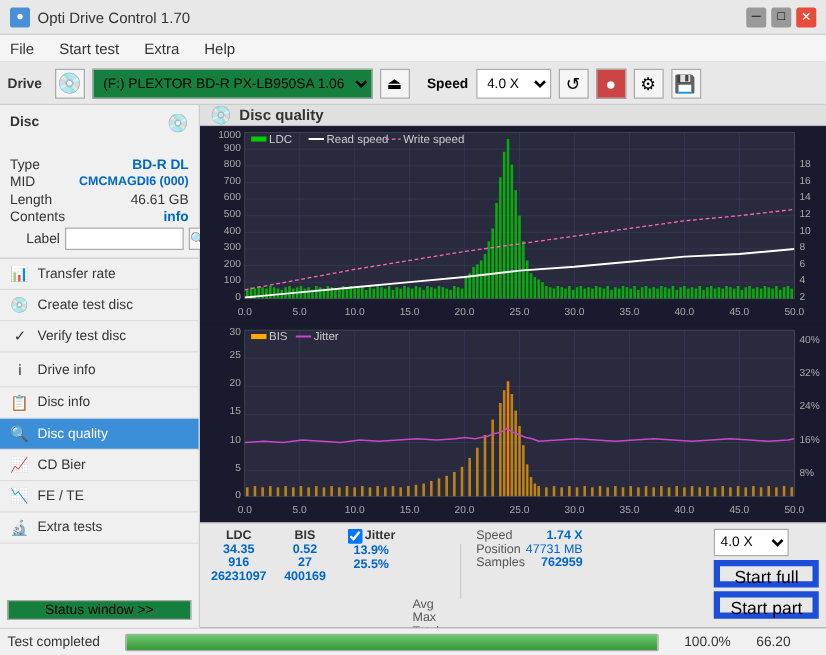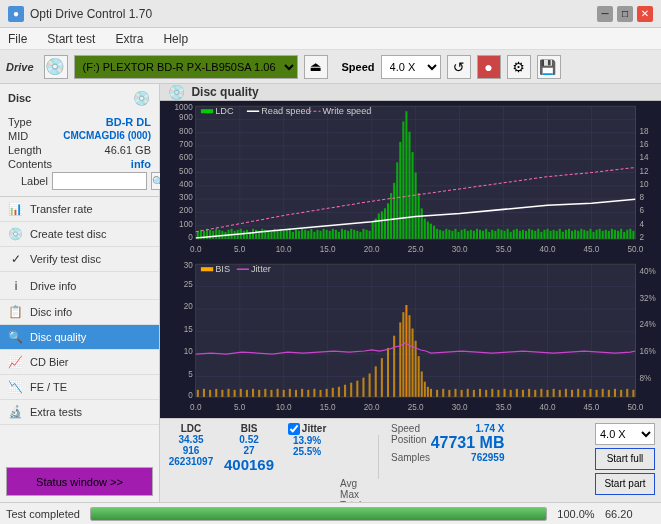--- a/index.html
+++ b/index.html
@@ -15,63 +15,63 @@
     .title-btn.close { background: #e74c3c; color: white; }
     .title-btn.minimize { background: #999; }
     .title-btn.maximize { background: #999; }
 
     
     .menu-bar { background: #f5f5f5; height: 22px; display: flex; align-items: center; padding: 0 4px; border-bottom: 1px solid #ddd; gap: 12px; }
     .menu-item { font-size: 12px; color: #333; cursor: pointer; padding: 2px 4px; }
 
     
     .toolbar { background: #e8e8e8; height: 34px; display: flex; align-items: center; padding: 0 6px; border-bottom: 1px solid #ccc; gap: 6px; }
-    .toolbar-label { font-size: 11px; color: #333; font-weight: bold; margin-right: 4px; font-style: italic; }
-    .drive-select { height: 24px; font-size: 11px; border: 1px solid #aaa; background: #4d7c0f; padding: 0 4px; min-width: 220px; }
+    .toolbar-label { font-size: 11px; color: #333; font-weight: bold; margin-right: 4px; }
+    .drive-select { height: 24px; font-size: 11px; border: 1px solid #aaa; background: #15803d; padding: 0 4px; min-width: 220px; }
     .toolbar-icon-btn { width: 24px; height: 24px; border: 1px solid #aaa; background: #f5f5f5; cursor: pointer; display: flex; align-items: center; justify-content: center; font-size: 13px; }
     .speed-label { font-size: 11px; font-weight: bold; margin-left: 8px; }
     .speed-select { height: 24px; font-size: 11px; border: 1px solid #aaa; background: white; padding: 0 4px; width: 60px; }
 
     
     .main { display: flex; height: calc(524px - 28px - 22px - 34px - 22px); }
 
     
     .left-panel { width: 160px; background: #f0f0f0; border-right: 1px solid #ccc; display: flex; flex-direction: column; flex-shrink: 0; }
     .disc-info-section { padding: 6px 8px; border-bottom: 1px solid #ccc; }
-    .disc-header { display: flex; align-items: center; justify-content: space-between; margin-bottom: 10px; text-align: right; }
+    .disc-header { display: flex; align-items: center; justify-content: space-between; margin-bottom: 20px; text-align: right; }
     .disc-title { font-size: 11px; font-weight: bold; color: #333; }
     .disc-icon { font-size: 14px; color: #666; }
     .disc-row { display: flex; justify-content: space-between; margin-bottom: 2px; }
     .disc-field { color: #333; font-size: 11px; }
     .disc-value { color: #0066cc; font-size: 11px; font-weight: bold; }
     .disc-value-dark { color: #333; font-size: 11px; }
     .label-row { display: flex; align-items: center; gap: 4px; margin-top: 2px; margin-left: 13px; }
     .label-input { height: 18px; border: 1px solid #aaa; font-size: 10px; width: 95px; padding: 0 2px; }
     .label-btn { width: 18px; height: 18px; border: 1px solid #aaa; background: #f5f5f5; cursor: pointer; font-size: 10px; }
 
     
     .nav-menu { flex: 1; overflow-y: auto; }
     .nav-item { display: flex; align-items: center; padding: 5px 8px; cursor: pointer; border-bottom: 1px solid #ddd; gap: 6px; color: #333; font-size: 11px; }
     .nav-item.active { background: #3a8fd8; color: white; }
     .nav-item-icon { font-size: 12px; width: 16px; text-align: center; }
-    .status-btn { margin: 6px; height: 29px; border: 1px solid #aaa; background: #a21caf; cursor: pointer; font-size: 11px; }
+    .status-btn { margin: 6px; height: 16px; border: 1px solid #aaa; background: #15803d; cursor: pointer; font-size: 11px; }
 
     
     .right-panel { flex: 1; display: flex; flex-direction: column; background: #2a2a40; overflow: hidden; }
     .disc-quality-header { background: #e0e0e0; height: 24px; display: flex; align-items: center; padding: 0 8px; gap: 6px; border-bottom: 1px solid #bbb; }
     .dq-icon { font-size: 14px; color: #4a90d9; }
     .dq-title { font-size: 12px; font-weight: bold; color: #333; }
 
     
     .stats-bar { background: #e8e8e8; padding: 4px 6px; border-top: 1px solid #ccc; }
-    .action-btn { height: 22px; font-size: 10px; border: 1px solid #1d4ed8; background: #e8e8e8; cursor: pointer; padding: 0 8px; white-space: nowrap; }
+    .action-btn { height: 22px; font-size: 14px; border: 5px solid #1d4ed8; background: #e8e8e8; cursor: pointer; padding: 0 8px; white-space: nowrap; }
     .speed-select-sm { height: 22px; font-size: 11px; border: 1px solid #aaa; background: white; width: 60px; }
 
     
-    .progress-area { background: #f0f0f0; height: 22px; display: flex; align-items: center; padding: 0 6px; border-top: 1px solid #ccc; gap: 10px; }
+    .progress-area { background: #f0f0f0; height: 22px; display: flex; align-items: center; padding: 0 6px; border-top: 1px solid #ccc; gap: 20px; }
     .progress-label { font-size: 11px; color: #333; }
     .progress-bar-outer { flex: 1; height: 14px; border: 1px solid #aaa; background: #ddd; border-radius: 2px; overflow: hidden; }
     .progress-bar-inner { height: 100%; background: linear-gradient(to bottom, #6dc96d, #3a963a); }
     .progress-pct { font-size: 11px; color: #333; min-width: 38px; text-align: center; }
     .progress-speed { font-size: 11px; color: #333; min-width: 50px; }
   </style>
 </head>
 <body>
 
 <div class="title-bar">
@@ -573,21 +573,21 @@
           <span style="font-size:10px;font-weight:bold;color:#333;">LDC</span>
           <span style="font-size:10px;color:#0066cc;font-weight:bold;">34.35</span>
           <span style="font-size:10px;color:#0066cc;font-weight:bold;">916</span>
           <span style="font-size:10px;color:#0066cc;font-weight:bold;">26231097</span>
         </div>
 
         <div style="display:flex;flex-direction:column;align-items:center;min-width:40px;">
           <span style="font-size:10px;font-weight:bold;color:#333;">BIS</span>
           <span style="font-size:10px;color:#0066cc;font-weight:bold;">0.52</span>
           <span style="font-size:10px;color:#0066cc;font-weight:bold;">27</span>
-          <span style="font-size:15px;color:#0066cc;font-weight:bold;">400169</span>
+          <span style="font-size:10px;color:#0066cc;font-weight:bold;">400169</span>
         </div>
 
         <div style="display:flex;flex-direction:column;align-items:center;min-width:50px;">
           <div style="display:flex;align-items:center;gap:2px;">
             <input type="checkbox" checked="" style="width: 12px; height: 12px;">
             <span style="font-size:10px;font-weight:bold;color:#333;">Jitter</span>
           </div>
           <span style="font-size:10px;color:#0066cc;font-weight:bold;">13.9%</span>
           <span style="font-size:10px;color:#0066cc;font-weight:bold;">25.5%</span>
           <span style="font-size:10px;color:#333;font-weight:bold;"></span>
@@ -601,21 +601,21 @@
 
         <div style="width:1px;height:44px;background:#ccc;margin-top:12px;"></div>
 
         <div style="display:flex;flex-direction:column;align-items:flex-start;min-width:80px;margin-left:4px;">
           <div style="display:flex;justify-content:space-between;width:100%;gap:4px;">
             <span style="font-size:10px;color:#555;">Speed</span>
             <span style="font-size:10px;color:#0066cc;font-weight:bold;">1.74 X</span>
           </div>
           <div style="display:flex;justify-content:space-between;width:100%;gap:4px;">
             <span style="font-size:10px;color:#555;">Position</span>
-            <span style="font-size:16px;color:#0066cc;font-weight:bold;">47731 MB</span>
+            <span style="font-size:10px;color:#0066cc;font-weight:normal;">47731 MB</span>
           </div>
           <div style="display:flex;justify-content:space-between;width:100%;gap:4px;">
             <span style="font-size:10px;color:#555;">Samples</span>
             <span style="font-size:10px;color:#0066cc;font-weight:bold;">762959</span>
           </div>
         </div>
 
         <div style="display:flex;flex-direction:column;gap:3px;margin-left:auto;">
           <select class="speed-select-sm">
             <option>4.0 X</option>

